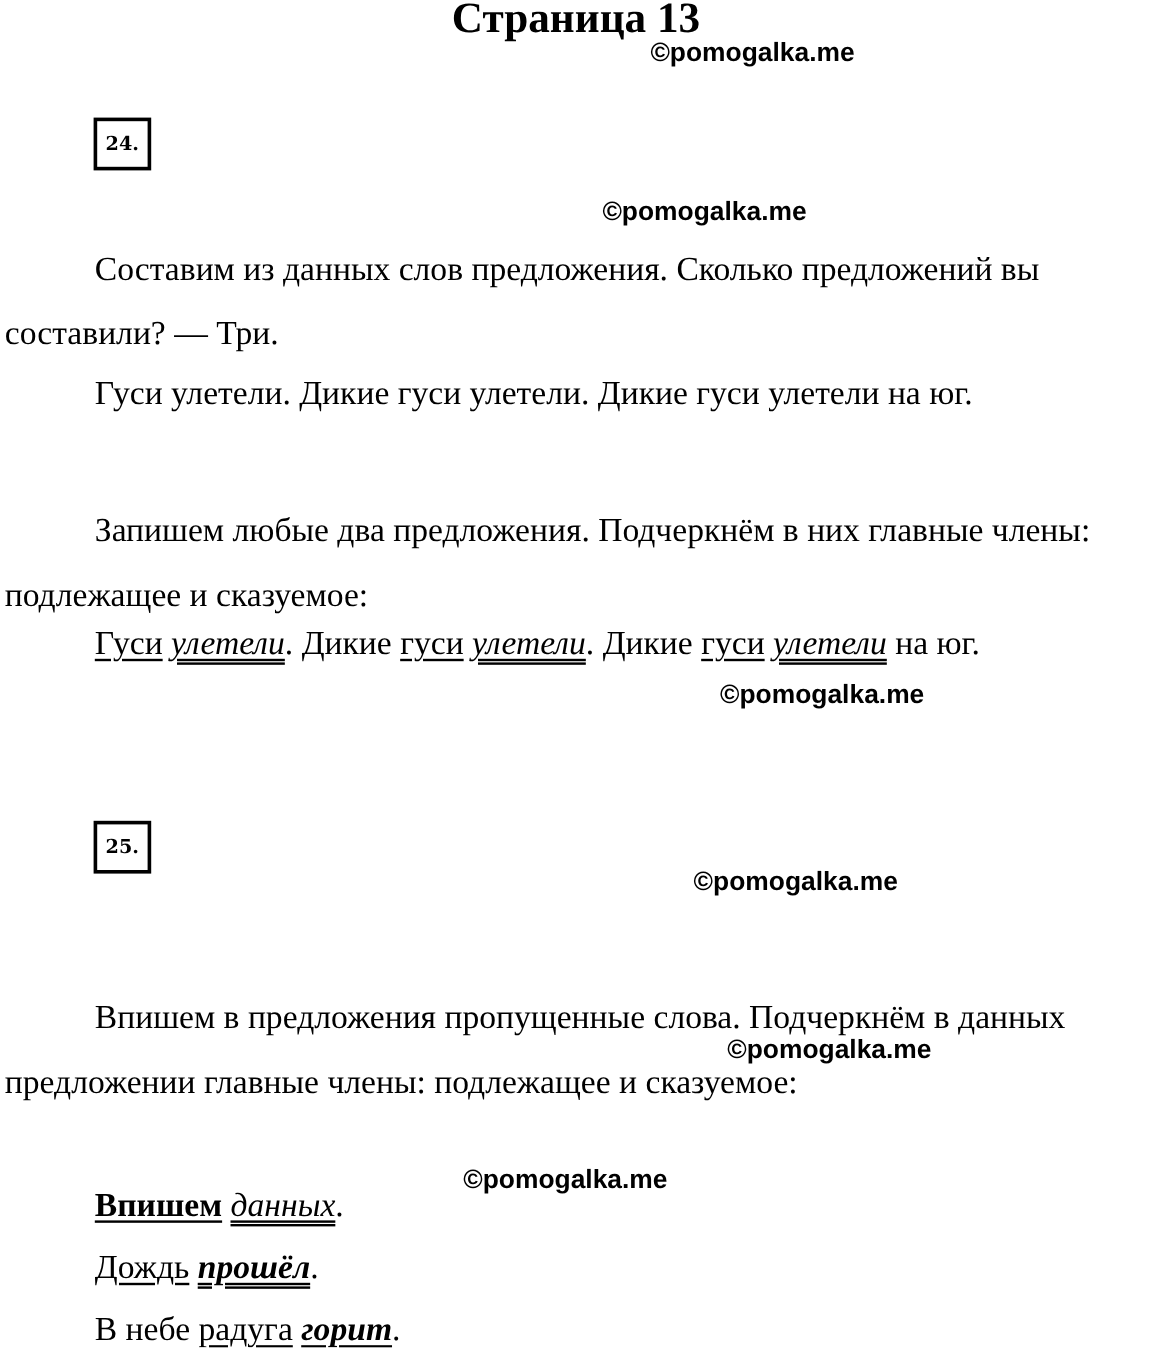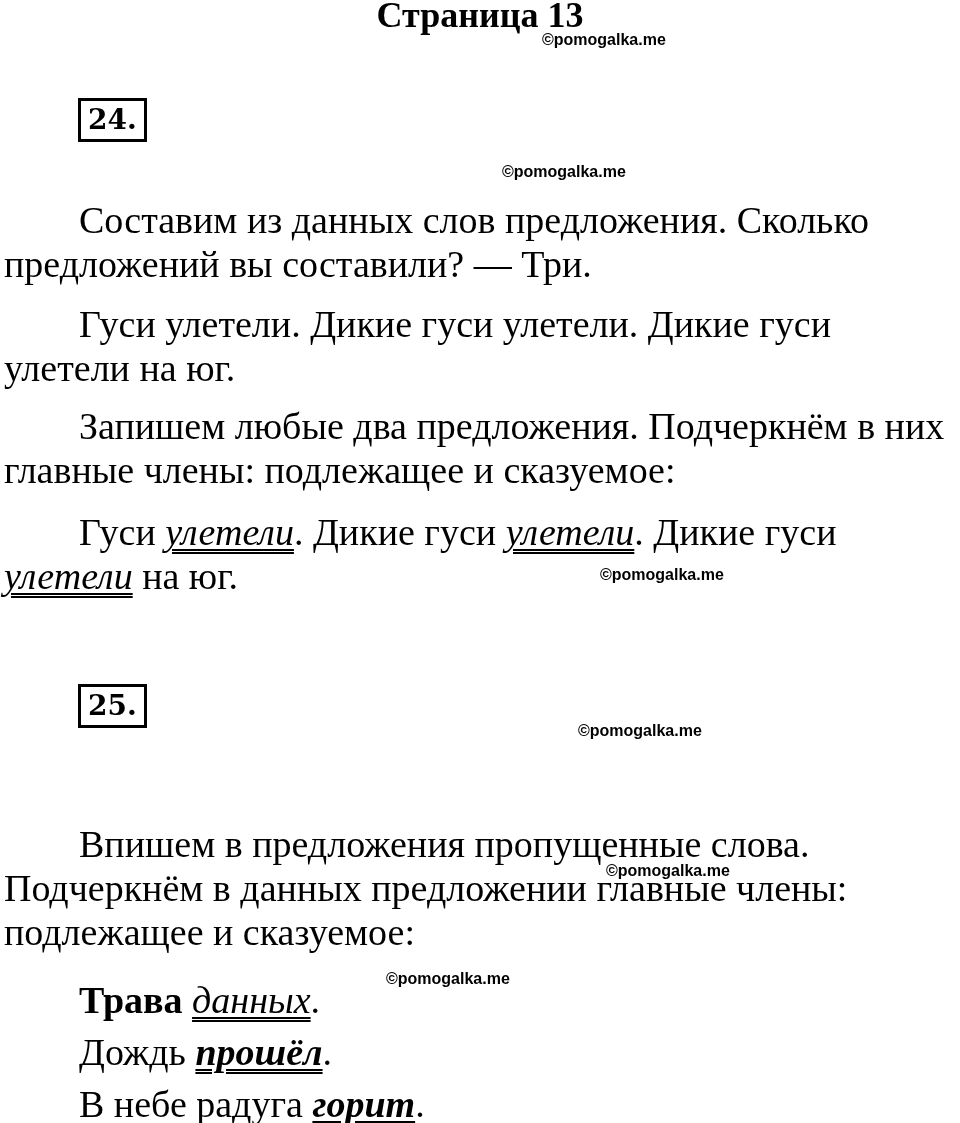--- a/index.html
+++ b/index.html
@@ -1,44 +1,44 @@
 <!DOCTYPE html>
 <html><head>
 <meta charset="utf-8">
 <style>
   html, body { margin:0; padding:0; background:#fff; }
   body { width:960px; height:1123px; position:relative; overflow:hidden; color:#000;
          font-family:"Liberation Serif", serif; }
   .title { position:absolute; left:0; width:960px; top:-6px; text-align:center;
            font-weight:bold; font-size:36px; }
-  .wm { position:absolute; font-family:"Liberation Sans", sans-serif; font-weight:bold; font-size:16px; }
+  .wm { position:absolute; font-family:"Liberation Sans", sans-serif; font-weight:bold; font-size:22px; }
   .num { position:absolute; border:3px solid #000; font-family:"DejaVu Serif", serif; font-weight:bold;
-         font-size:28px; padding:0 7px; line-height:38px; }
-  .p { position:absolute; left:4px; width:956px; font-size:38px; line-height:44px; margin:0; }
+         font-size:16px; padding:0 7px; line-height:38px; }
+  .p { position:absolute; left:4px; width:956px; font-size:28px; line-height:54px; margin:0; }
   .ind { text-indent:75px; }
-  .u1 { text-decoration-thickness:2px; text-underline-offset:4px; }
+  .u1 { text-decoration:underline; text-decoration-thickness:2px; text-underline-offset:4px; }
   .u2 { text-decoration:underline double; text-decoration-thickness:1.5px; text-underline-offset:4px;font-style:italic; }
   .b { font-weight:bold; }
 </style>
 </head>
 <body>
 
 <div class="title">Страница 13</div>
 <div class="wm" style="left:542px;top:31px">©pomogalka.me</div>
 
 <div class="num" style="left:78px;top:98px">24.</div>
 <div class="wm" style="left:502px;top:163px">©pomogalka.me</div>
 
 <p class="p ind" style="top:198px">Составим из данных слов предложения. Сколько предложений вы составили? — Три.</p>
 <p class="p ind" style="top:302px">Гуси улетели. Дикие гуси улетели. Дикие гуси улетели на юг.</p>
-<p class="p ind" style="top:404px">Запишем любые два предложения. Подчеркнём в них главные члены: подлежащее и сказуемое:</p>
+<p class="p ind" style="top:416px">Запишем любые два предложения. Подчеркнём в них главные члены: подлежащее и сказуемое:</p>
 <p class="p ind" style="top:510px"><span class="u1">Гуси</span><span> </span><span class="u2">улетели</span><span>. Дикие </span><span class="u1">гуси</span><span> </span><span class="u2">улетели</span><span>. Дикие </span><span class="u1">гуси</span><span> </span><span class="u2">улетели</span><span> на юг.</span></p>
 <div class="wm" style="left:600px;top:566px">©pomogalka.me</div>
 
 <div class="num" style="left:78px;top:684px">25.</div>
 <div class="wm" style="left:578px;top:722px">©pomogalka.me</div>
 
 <p class="p ind" style="top:822px">Впишем в предложения пропущенные слова. Подчеркнём в данных предложении главные члены: подлежащее и сказуемое:</p>
 <div class="wm" style="left:606px;top:862px">©pomogalka.me</div>
 <div class="wm" style="left:386px;top:970px">©pomogalka.me</div>
-<p class="p ind" style="top:978px"><span class="u1 b">Трава</span><span> </span><span class="u2">данных</span><span>.</span></p>
+<p class="p ind" style="top:978px"><span class="u1 b">Впишем</span><span> </span><span class="u2">данных</span><span>.</span></p>
 <p class="p ind" style="top:1030px"><span class="u1">Дождь</span><span> </span><span class="u2 b">прошёл</span><span>.</span></p>
 <p class="p ind" style="top:1082px"><span>В небе </span><span class="u1">радуга</span><span> </span><span class="u2 b">горит</span><span>.</span></p>
 
 </body></html>

